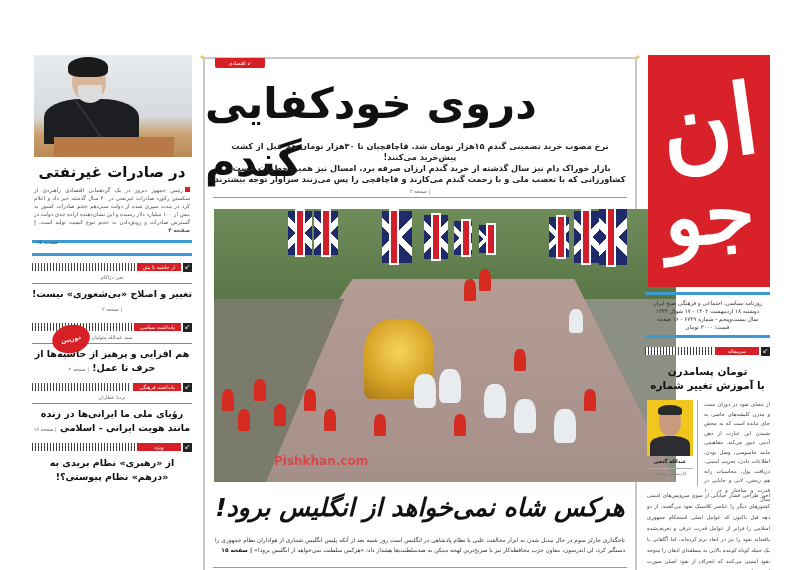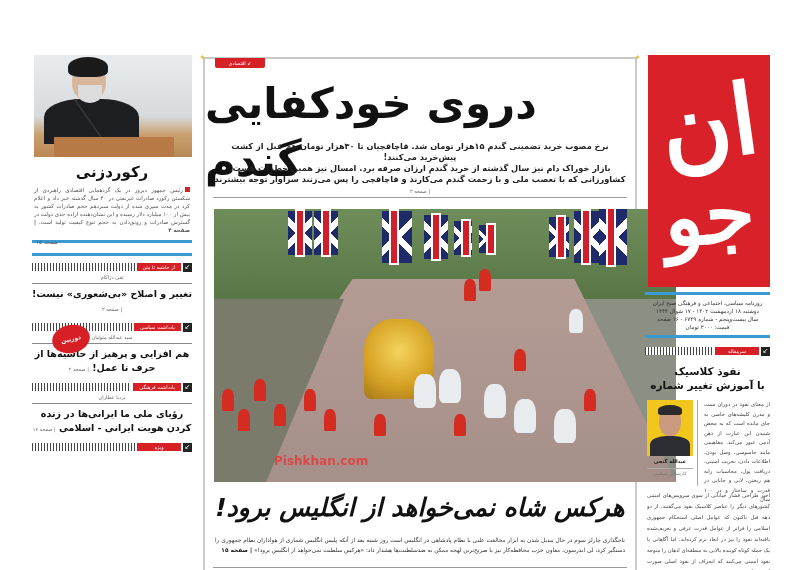--- a/index.html
+++ b/index.html
@@ -93,21 +93,21 @@
   <div class="left-col">
     <div class="photo-president">
       <div class="robe"></div>
       <div class="head"></div>
       <div class="turban"></div>
       <div class="beard"></div>
       <div class="mic"></div>
       <div class="podium"></div>
     </div>
     <div class="lc-headline">
-      <div>رکوردزنی</div>
+      <div>در صادرات غیرنفتی</div>
     </div>
     <div class="lc-body">
       <span class="sq"></span><span>رئیس جمهور دیروز در یک گردهمایی اقتصادی راهبردی از شکستن رکورد صادرات غیرنفتی در ۴۰ سال گذشته خبر داد و اعلام کرد در مدت سپری شده از دولت سیزدهم حجم صادرات کشور به بیش از ۱۰۰ میلیارد دلار رسیده و این نشان‌دهنده اراده جدی دولت در گسترش صادرات و رونق‌دادن به حجم تنوع کیفیت تولید است.</span>
       <b>| صفحه ۴</b>
     </div>
     <div class="rule-blue"></div>
     <div class="lc-headline2">
     </div>
     <div class="lc-page">صفحه ۱۵</div>
     <div class="rule-blue" style="margin-top:8px;"></div>
@@ -137,28 +137,31 @@
     </div>
 
     <div class="section-tag">
       <div class="stripes"></div>
       <div class="label">یادداشت فرهنگی</div>
       <div class="arrow-box">↙</div>
     </div>
     <div class="byline">بردیا عطاران</div>
     <div class="thin-rule"></div>
     <div class="short-headline">
-      <span>رؤیای ملی ما ایرانی‌ها در زنده کردن هویت ایرانی - اسلامی</span>
+      <span>رؤیای ملی ما ایرانی‌ها در زنده مانند هویت ایرانی - اسلامی</span>
       <span class="pg">| صفحه ۱۶</span>
     </div>
 
     <div class="section-tag">
       <div class="stripes"></div>
       <div class="label">ویژه</div>
       <div class="arrow-box">↙</div>
+    </div>
+    <div class="short-headline" style="margin-top:4px;">
+      <span>از «رهبری» نظام بریدی به «درهم» نظام پیوستی؟!</span>
     </div>
 
     <div class="badge-circle">دوربین سخن</div>
   </div>
 
   <div class="center-col">
     <span class="corner-star" style="right:-6px; top:-6px;">✦</span>
     <span class="corner-star" style="left:-6px; top:-6px;">✦</span>
     <div class="econ-tag">
       <span>↙</span>
@@ -233,21 +236,21 @@
       <div>قیمت: ۳۰۰۰ تومان</div>
     </div>
     <div class="mast-rule2"></div>
 
     <div class="section-tag" style="margin-top:8px;">
       <div class="stripes"></div>
       <div class="label">سرمقاله</div>
       <div class="arrow-box">↙</div>
     </div>
     <div class="editorial-headline">
-      <div>نفوذ کلاسیک</div>
+      <div>تومان پسامدرن</div>
       <div>با آموزش تغییر شماره</div>
     </div>
     <div class="editorial-body-wrap">
       <div class="author-photo">
         <div class="suit"></div>
         <div class="face"></div>
         <div class="hair"></div>
       </div>
       <div class="author-name">عبدالله گنجی</div>
       <div class="author-role">کارشناس سیاسی</div>

